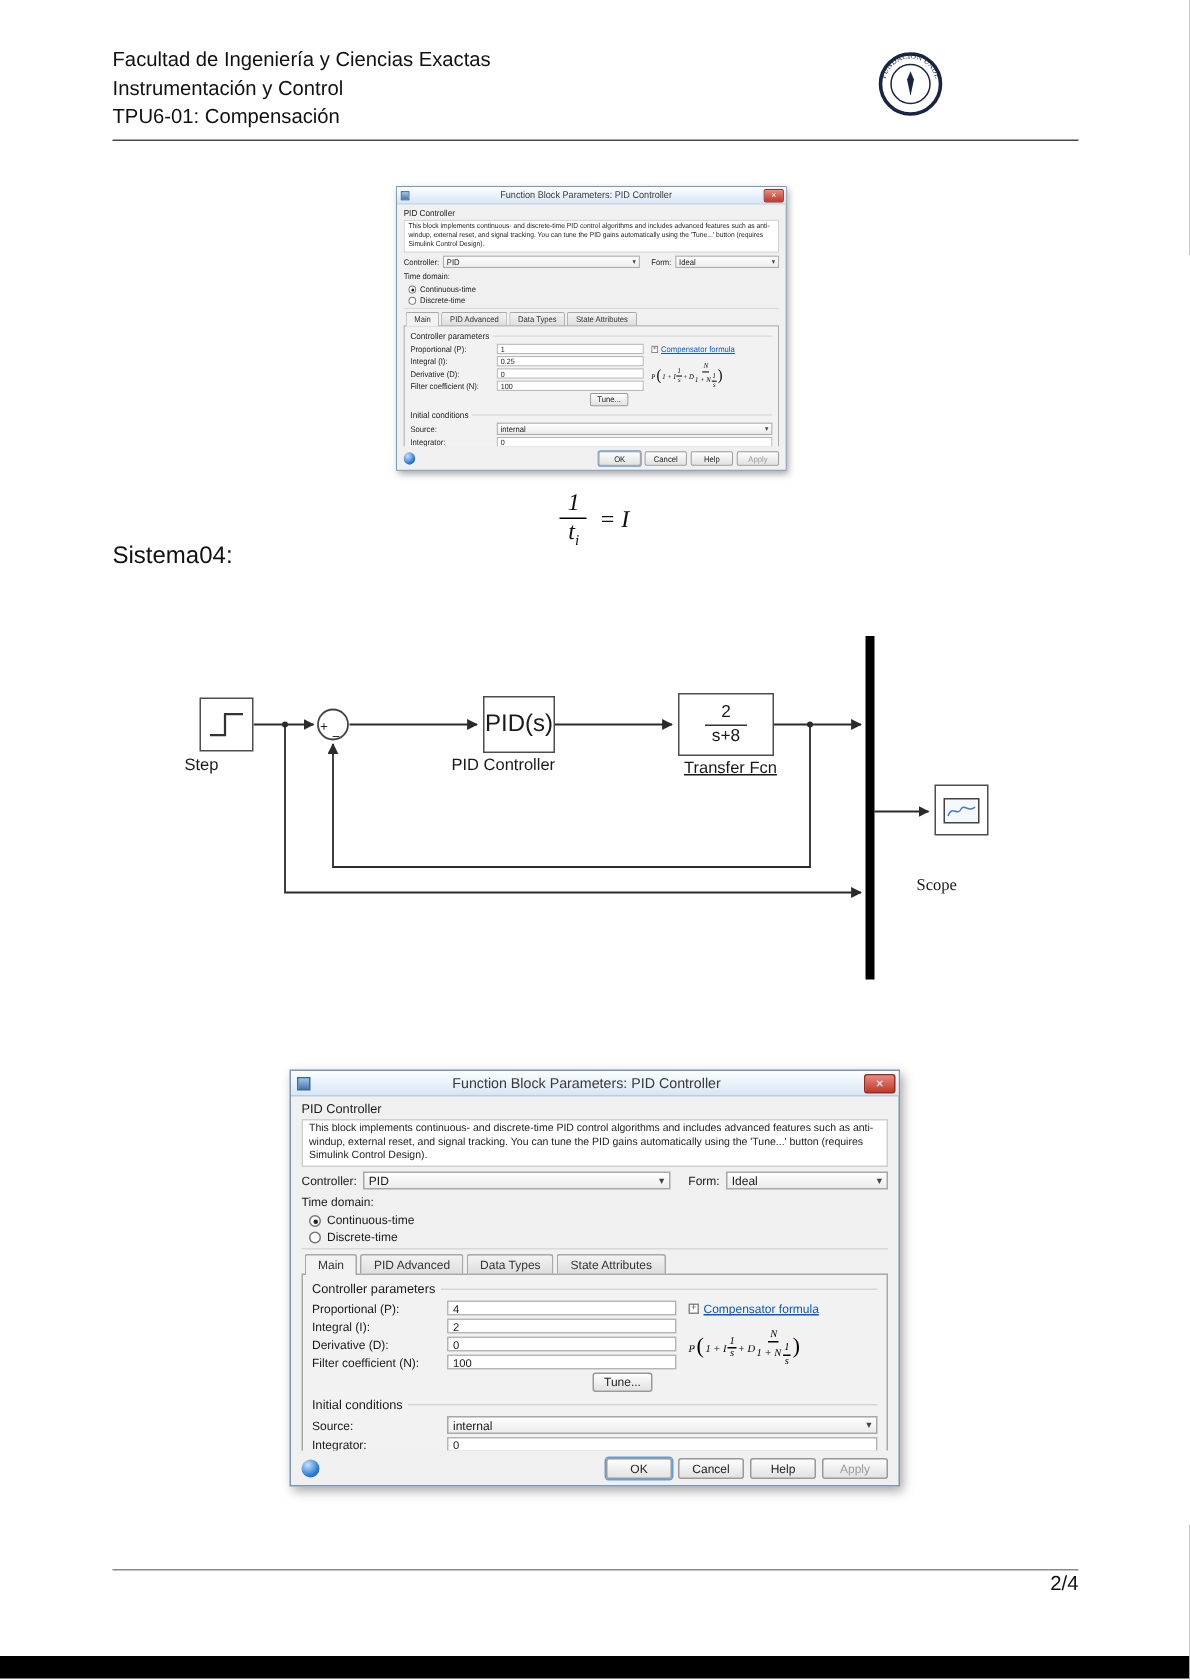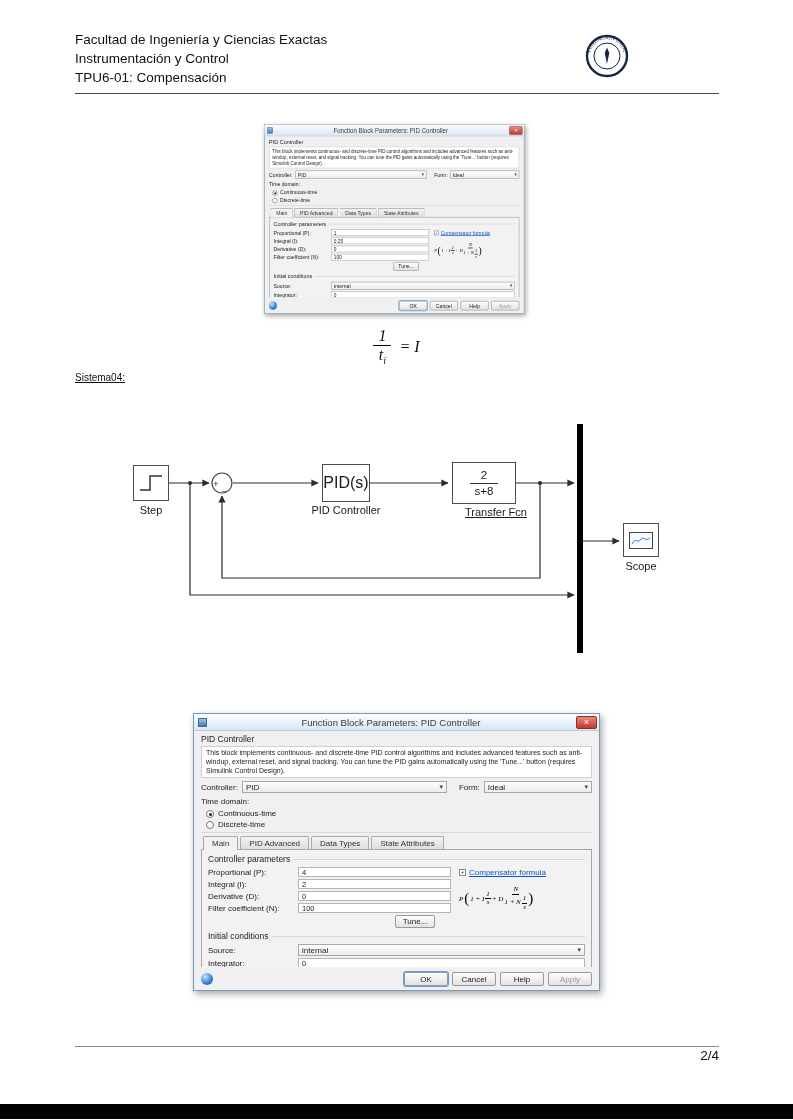--- a/index.html
+++ b/index.html
@@ -15,28 +15,28 @@
   .hdr-rule { position:absolute; left:75px; width:644px; top:93px; border-top:1px solid #4a4a4a; }
 
   
   .formula { position:absolute; left:0; top:327px; width:793px; display:flex; justify-content:center;
              align-items:center; gap:8px; font-family:"Liberation Serif", serif; font-style:italic; font-size:16px; }
   .frac { display:inline-flex; flex-direction:column; align-items:center; line-height:1.15; }
   .frac .num { padding:0 5px; border-bottom:1px solid #000; }
   .frac .den { padding:0 2px; }
   .frac sub { font-size:10px; }
 
-  .section-title { position:absolute; left:75px; top:372px; font-size:10px; text-decoration:underline; }
+  .section-title { position:absolute; left:75px; top:362px; font-size:16px; }
 
   
   .diagram { position:absolute; inset:0; pointer-events:none; }
   .diagram .wires { position:absolute; left:0; top:0; }
   .blk { position:absolute; background:#fff; border:1px solid #4d4d4d; display:flex; align-items:center;
          justify-content:center; pointer-events:auto; }
-  .blk-label { position:absolute; font-size:11px; color:#1a1a1a; text-align:center; pointer-events:auto; }
+  .blk-label { position:absolute; font-size:11px; color:#1a1a1a; text-align:left; pointer-events:auto; }
   .pid-text { font-size:16px; color:#1a1a1a; }
   .tf-inner { text-align:center; font-size:11.5px; line-height:1.25; color:#1a1a1a; }
   .tf-den { border-top:1px solid #333; padding:0 5px; }
   .mux-bar { position:absolute; left:577px; top:424px; width:6px; height:229px; background:#000; pointer-events:auto; }
   .scope-screen { width:24px; height:17px; border:1px solid #444; background:#f5f9fd; }
 
   
   .dlg { width:407px; height:278px; background:#f0f0f0; border:1px solid #7a98b5;
          box-shadow:2px 3px 7px rgba(0,0,0,0.35); font-size:8.5px; color:#1a1a1a; position:relative; }
   .dlg-abs { position:absolute; left:193px; top:713px; }
@@ -330,21 +330,21 @@
 
     <div class="mux-bar"></div>
 
     <div class="blk" style="left:623px; top:523px; width:36px; height:34px;">
       <div class="scope-screen">
         <svg width="22" height="15" viewBox="0 0 22 15">
             <path d="M2 11 C5 3 8 12 11 6 C13 3 16 9 20 5" fill="none" stroke="#4a78c8" stroke-width="1"></path>
           </svg>
       </div>
     </div>
-    <div class="blk-label" style="left:611px; top:560px; width:60px;">Scope</div>
+    <div class="blk-label" style="left:611px; top:584px; width:60px;font-family:Liberation Serif, serif;">Scope</div>
   </div>
 
   <div class="dlg dlg-abs">
     <div class="ttl">
       <span class="ttl-icon"></span>
       <span class="ttl-text">Function Block Parameters: PID Controller</span>
       <span class="ttl-close">
           <span>×</span>
         </span>
     </div>

